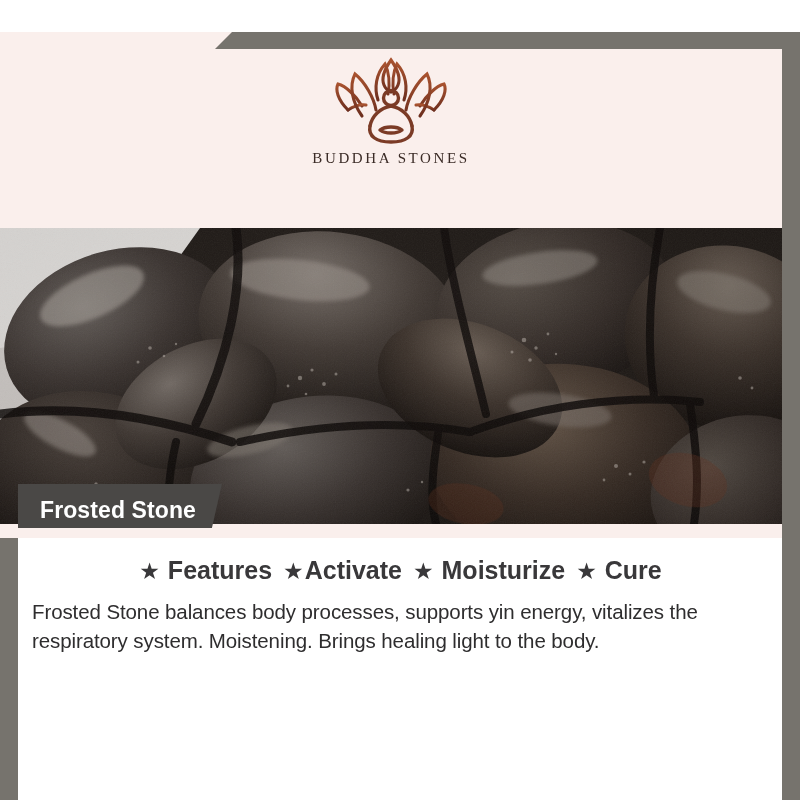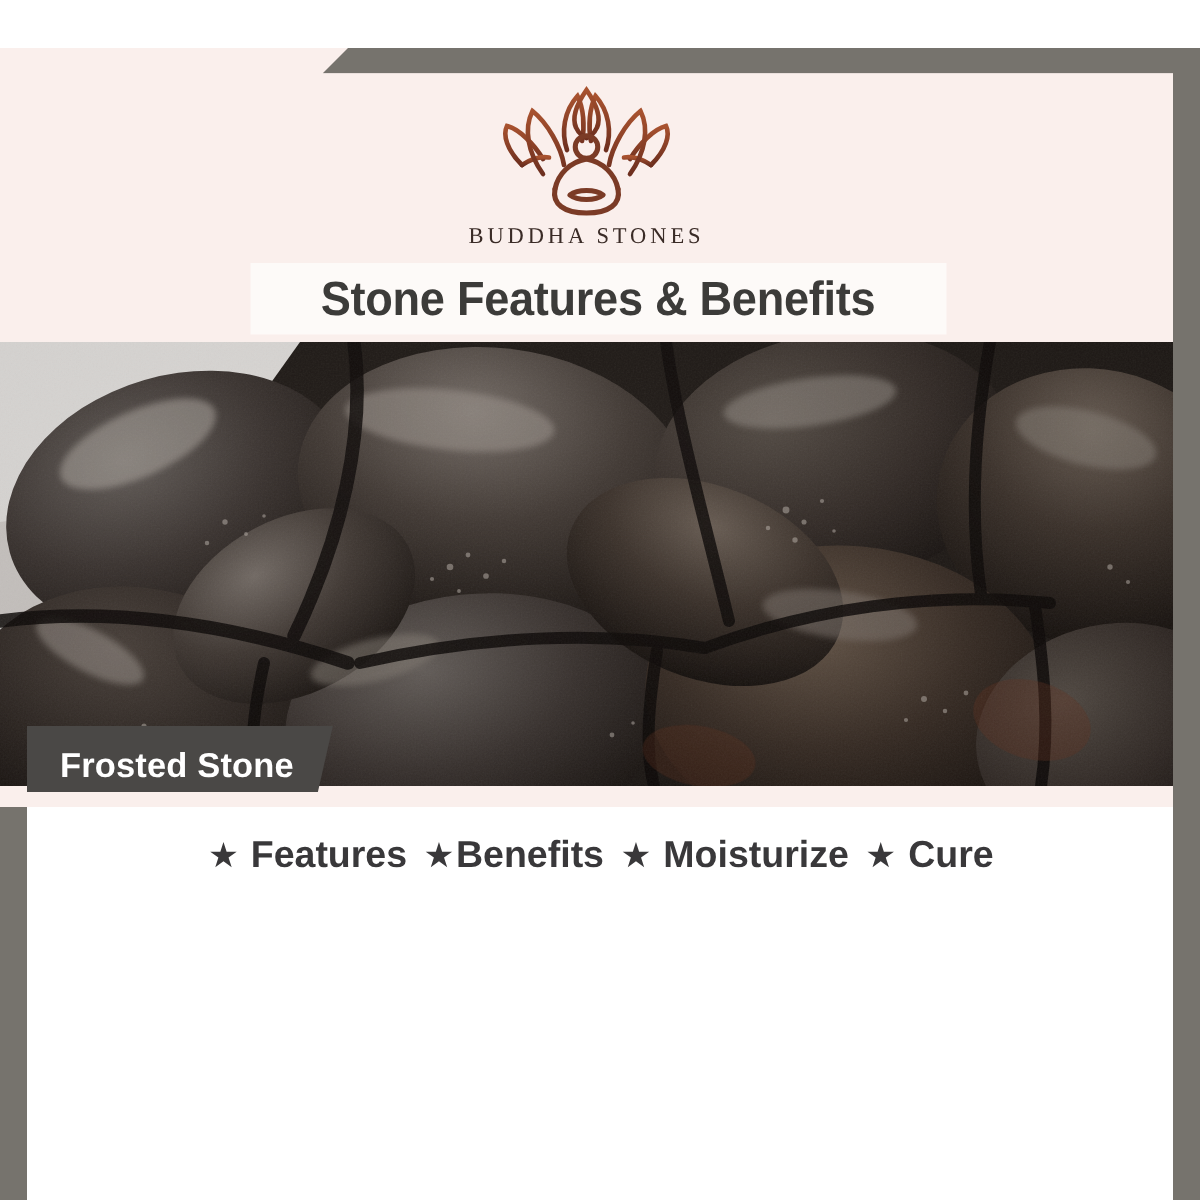--- a/index.html
+++ b/index.html
@@ -353,35 +353,33 @@
         <ellipse cx="688" cy="252" rx="40" ry="26" fill="#6b3520" transform="rotate(16 688 252)"></ellipse>
         <ellipse cx="126" cy="286" rx="44" ry="22" fill="#5c2d1c" transform="rotate(-8 126 286)"></ellipse>
         <ellipse cx="466" cy="276" rx="38" ry="20" fill="#63321f" transform="rotate(10 466 276)"></ellipse>
       </g>
 
       <rect x="0" y="0" width="782" height="296" fill="url(#s5)" opacity="0.12"></rect>
       <rect x="0" y="0" width="782" height="296" filter="url(#grain)" fill="#ffffff" opacity="0.32"></rect>
     </svg>
   </div>
 
-  <div class="title-banner">
-    <span class="title-text">Stone Features &amp; Benefits</span>
-  </div>
 
   <div class="name-chip">
     <span class="name-chip-text">Frosted Stone</span>
   </div>
 
   <div class="content">
     <div class="cream-divider"></div>
 
     <div class="benefits">
-      <span><span class="benefit-star">★</span>&nbsp;<span class="benefit-word">Features</span></span><span><span class="benefit-star">★</span><span class="benefit-word">Benefits</span></span><span><span class="benefit-star">★</span>&nbsp;<span class="benefit-word">Moisturize</span></span><span><span class="benefit-star">★</span>&nbsp;<span class="benefit-word last">Cure</span></span>
+      <span><span class="benefit-star">★</span>&nbsp;<span class="benefit-word">Features</span></span><span><span class="benefit-star">★</span><span class="benefit-word">Activate</span></span><span><span class="benefit-star">★</span>&nbsp;<span class="benefit-word">Moisturize</span></span><span><span class="benefit-star">★</span>&nbsp;<span class="benefit-word last">Cure</span></span>
     </div>
 
+    <p class="description">Frosted Stone balances body processes, supports yin energy, vitalizes the respiratory system. Moistening. Brings healing light to the body.</p>
   </div>
 
   <div class="frame-top"></div>
   <div class="frame-right"></div>
   <div class="frame-left"></div>
   <div class="frame-bottom"></div>
 
 </div>
 
 </body></html>

